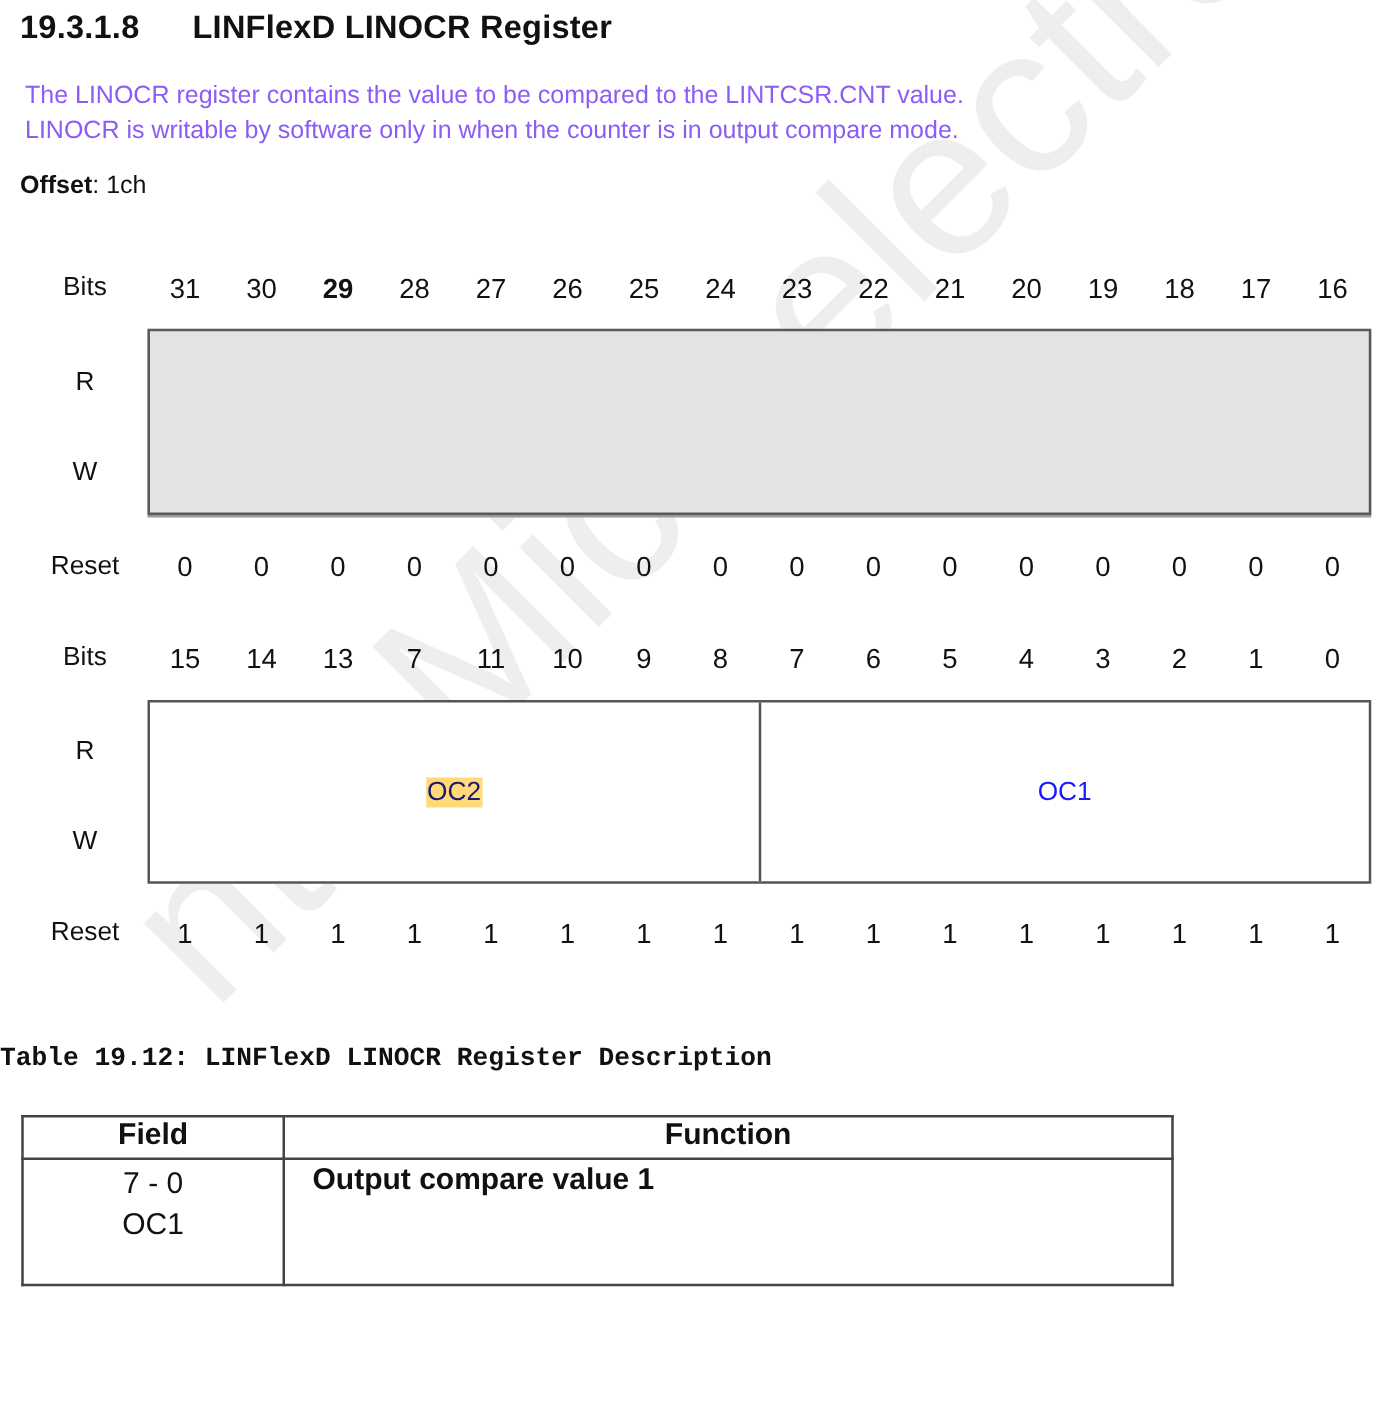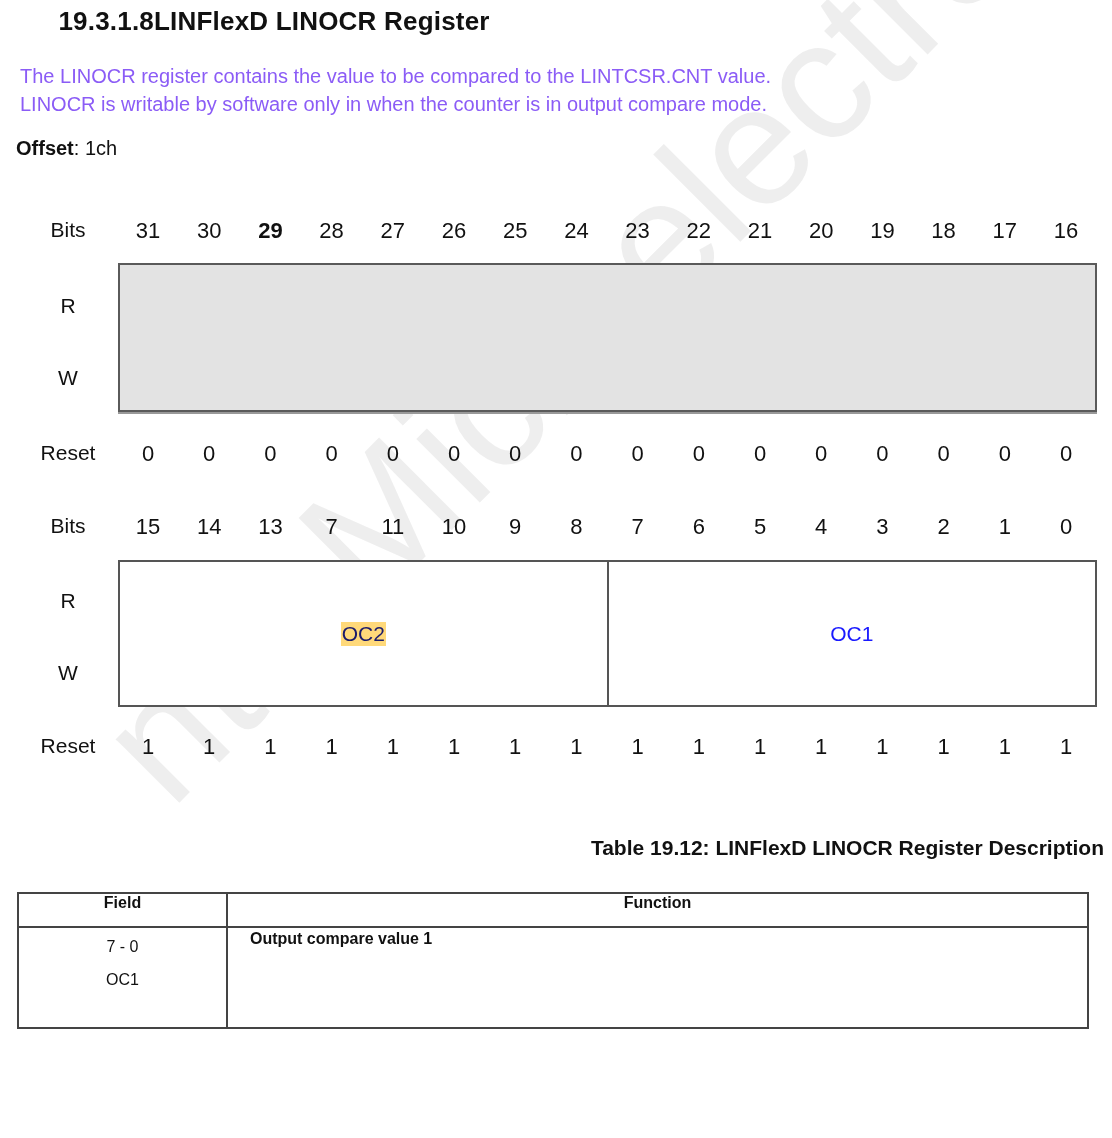--- a/index.html
+++ b/index.html
@@ -1,38 +1,38 @@
 <!DOCTYPE html>
 <html><head>
 <meta charset="utf-8">
 <style>
   html, body { margin:0; padding:0; background:#ffffff; }
   body { width:1112px; height:1138px; position:relative; overflow:hidden;
          font-family:"Liberation Sans", "DejaVu Sans", sans-serif; color:#111; }
   .heading { position:absolute; left:16px; top:6px; font-size:26px; font-weight:bold; letter-spacing:0.2px; }
-  .heading .num { display:inline-block; width:138px;text-align:right; }
+  .heading .num { display:inline-block; width:138px; }
   .para { position:absolute; left:20px; font-size:20px; line-height:28px; color:#8b5cf6; }
   .p1 { top:62px; }
   .p2 { top:90px; }
   .offset { position:absolute; left:16px; top:137px; font-size:20px; }
   .offset b { font-weight:bold; }
 
   .rowlabel { position:absolute; font-size:21px; text-align:center; width:100px; left:18px; }
   .bitnum { position:absolute; font-size:22px; width:40px; text-align:center; }
   .regbox { position:absolute; left:118px; width:979px; border:2px solid #555; box-sizing:border-box; }
   .regbox.reserved { background:#e3e3e3; top:263px; height:149px; border-color:#5a5a5a; box-shadow: 0 2px 0 #999; }
   .regbox.fields { top:560px; height:147px; background:#fff; display:flex; }
   .field { flex:1; display:flex; align-items:center; justify-content:center; font-size:21px; }
   .field + .field { border-left:2px solid #555; }
   .oc2-label { background:#ffd97a; color:#1b1b6b; padding:0 1px; }
   .oc1-label { color:#1a1aff; }
 
-  .caption { position:absolute; left:0; width:1104px; top:836px; text-align:right; font-size:21px; font-weight:bold; }
+  .caption { position:absolute; left:0; width:1104px; top:836px; text-align:left; font-size:21px; font-weight:bold;font-family:Liberation Mono, monospace; }
 
-  table.desc { position:absolute; left:17px; top:892px; width:1072px; border-collapse:collapse; font-size:16px; }
+  table.desc { position:absolute; left:17px; top:892px; width:922px; border-collapse:collapse; font-size:24px; }
   table.desc th, table.desc td { border:2px solid #444; vertical-align:top; }
   table.desc th { font-weight:bold; height:32px; padding:0; }
   table.desc td.field-cell { width:205px; text-align:center; line-height:33px; padding-top:2px; height:96px; }
   table.desc td.fn-cell { padding:2px 22px; font-weight:bold; }
   .hl-blue { background:#cfe0f7; }
   .hl-yellow { background:#ffd97a; }
 
   .watermark { position:absolute; left:0; top:0; width:1112px; height:1138px; pointer-events:none; overflow:hidden; }
   .watermark span { position:absolute; left:60px; top:700px; font-size:170px; color:rgba(150,150,150,0.16);
                     transform:rotate(-45deg); transform-origin:left top; white-space:nowrap; font-family:"Liberation Sans", sans-serif; }

